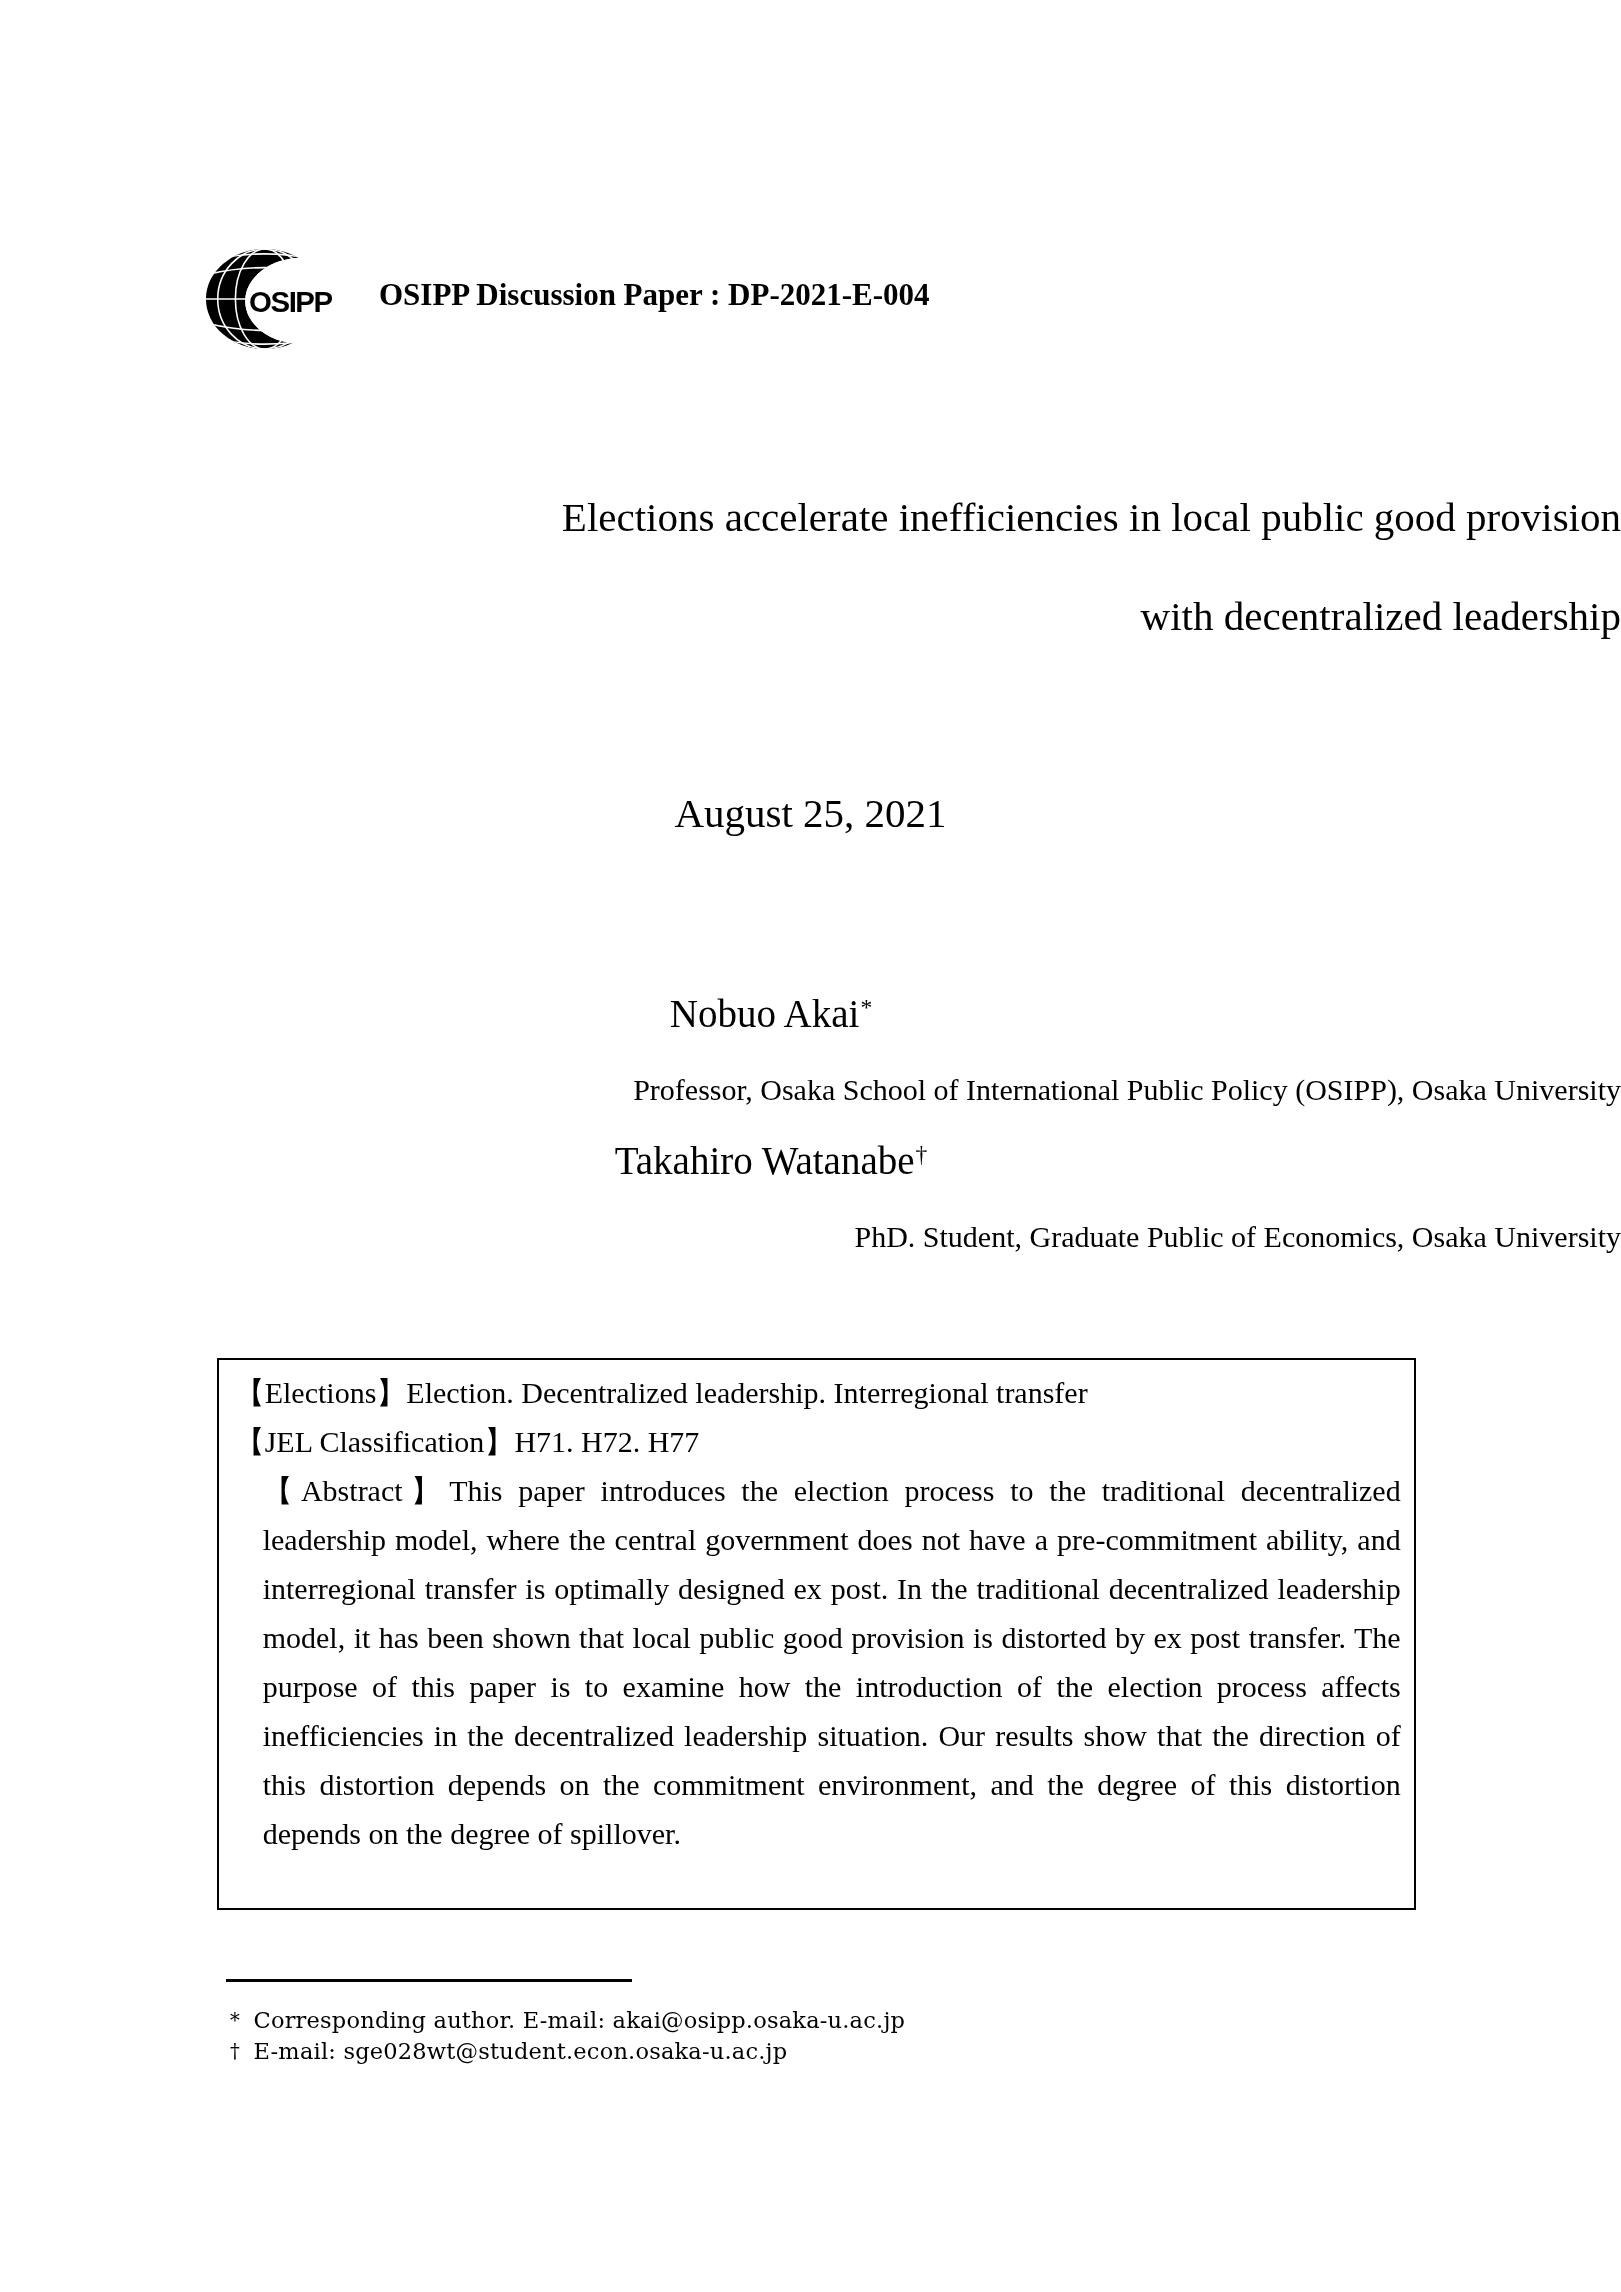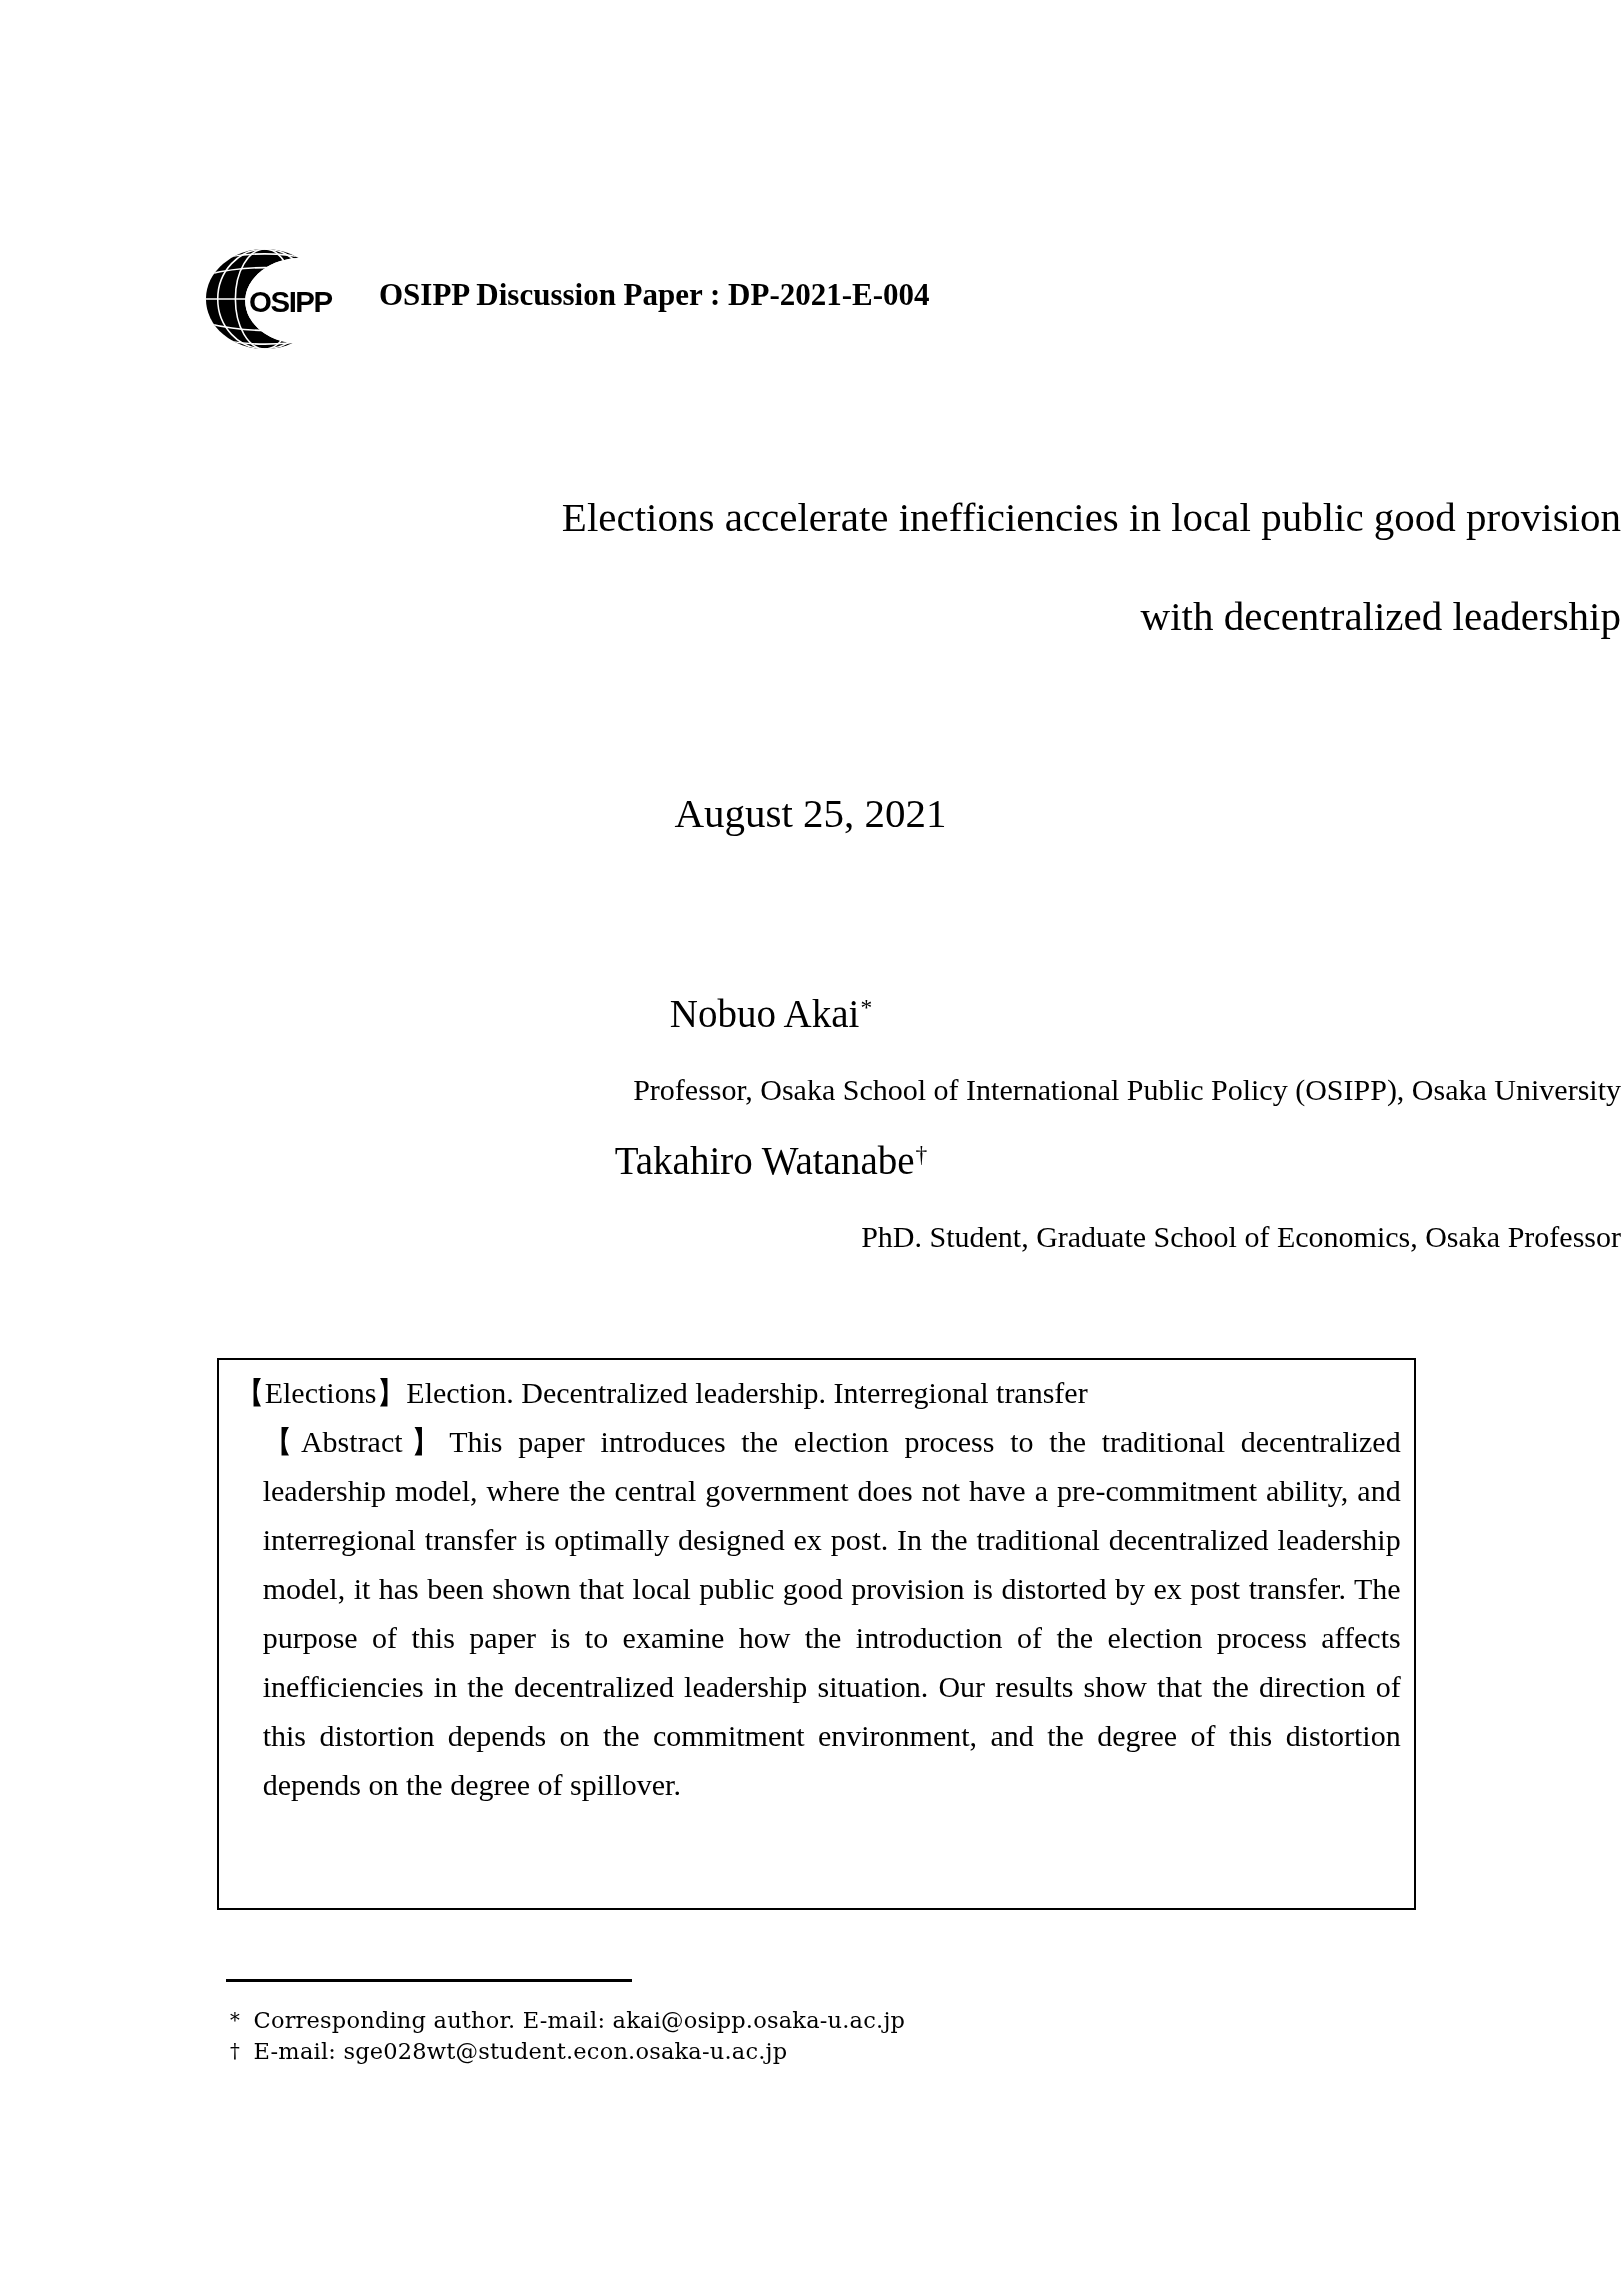--- a/index.html
+++ b/index.html
@@ -164,26 +164,29 @@
 <div id="date" class="abs">August 25, 2021</div>
 
 <div id="author-1-name" class="abs author-name">
   <span>Nobuo Akai</span><sup>*</sup>
 </div>
 <div id="author-1-affil" class="abs affil">Professor, Osaka School of International Public Policy (OSIPP), Osaka University</div>
 
 <div id="author-2-name" class="abs author-name">
   <span>Takahiro Watanabe</span><sup>†</sup>
 </div>
-<div id="author-2-affil" class="abs affil">PhD. Student, Graduate School of Economics, Osaka Professor</div>
+<div id="author-2-affil" class="abs affil">PhD. Student, Graduate Public of Economics, Osaka University</div>
 
 <div id="abstract-box" class="abs">
   <div id="abstract-inner">
     <div class="meta-line">
       <span class="bracket-label">【Elections】</span><span>Election. Decentralized leadership. Interregional transfer</span>
+    </div>
+    <div class="meta-line">
+      <span class="bracket-label">【JEL Classification】</span><span>H71. H72. H77</span>
     </div>
     <div id="abstract-text">
       <span class="bracket-label">【Abstract】</span><span>This paper introduces the election process to the traditional decentralized leadership model, where the central government does not have a pre-commitment ability, and interregional transfer is optimally designed ex post. In the traditional decentralized leadership model, it has been shown that local public good provision is distorted by ex post transfer. The purpose of this paper is to examine how the introduction of the election process affects inefficiencies in the decentralized leadership situation. Our results show that the direction of this distortion depends on the commitment environment, and the degree of this distortion depends on the degree of spillover.</span>
     </div>
   </div>
 </div>
 
 <div id="footnote-rule" class="abs"></div>
 <div id="footnote-1" class="abs footnote">
   <span class="fn-mark">*</span><span>Corresponding author. E-mail: akai@osipp.osaka-u.ac.jp</span>

